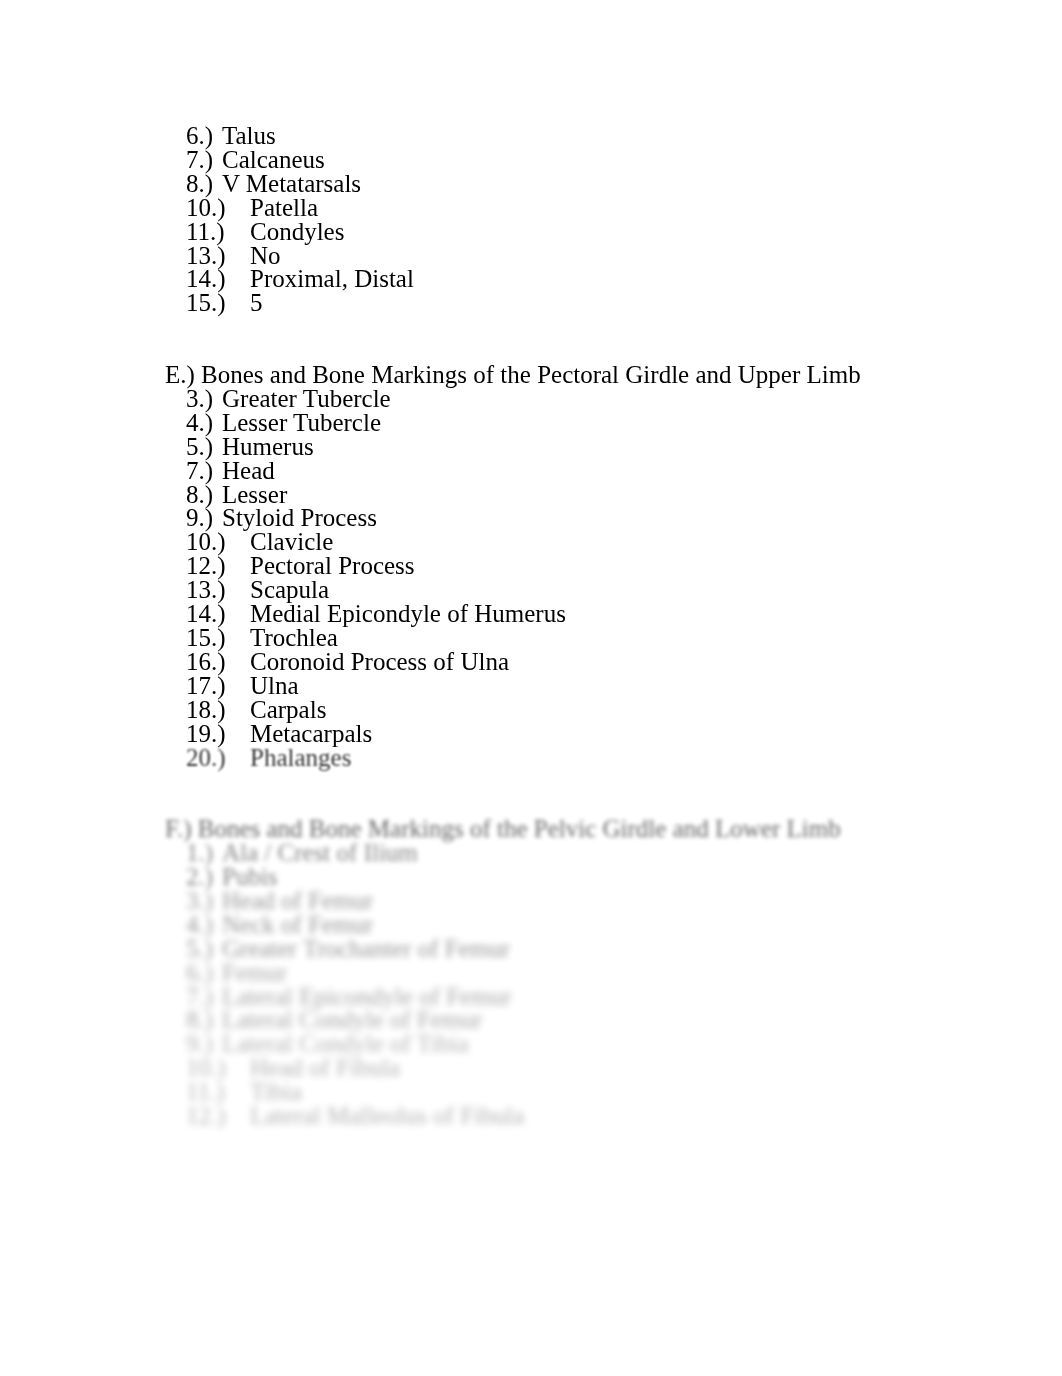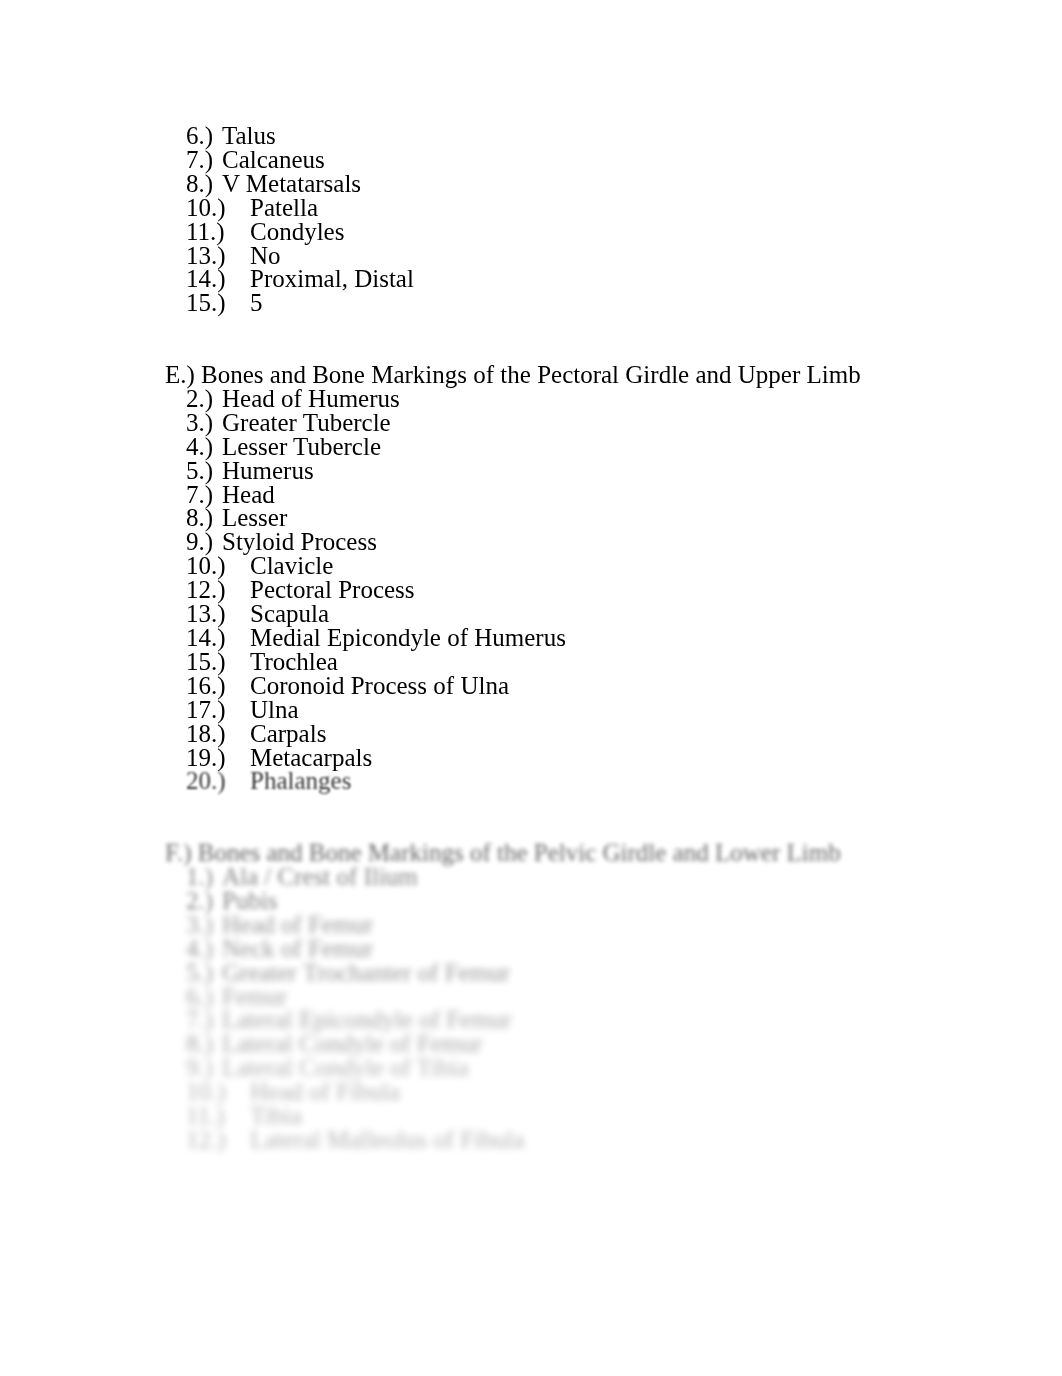--- a/index.html
+++ b/index.html
@@ -105,21 +105,20 @@
       <div class="line list-item wide"><span class="num">14.)</span><span>Proximal, Distal</span></div>
       <div class="line list-item wide"><span class="num">15.)</span><span>5</span></div>
     </div>
 
     <div class="blank-line"></div>
     <div class="blank-line"></div>
 
     <div>
       <div class="line section-heading">E.) Bones and Bone Markings of the Pectoral Girdle and Upper Limb</div>
 
-      <div class="line list-item"><span class="num">2.)</span><span>Head of Humerus</span></div>
       <div class="line list-item"><span class="num">3.)</span><span>Greater Tubercle</span></div>
       <div class="line list-item"><span class="num">4.)</span><span>Lesser Tubercle</span></div>
       <div class="line list-item"><span class="num">5.)</span><span>Humerus</span></div>
       <div class="line list-item"><span class="num">7.)</span><span>Head</span></div>
       <div class="line list-item"><span class="num">8.)</span><span>Lesser</span></div>
       <div class="line list-item"><span class="num">9.)</span><span>Styloid Process</span></div>
       <div class="line list-item wide"><span class="num">10.)</span><span>Clavicle</span></div>
       <div class="line list-item wide"><span class="num">12.)</span><span>Pectoral Process</span></div>
       <div class="line list-item wide"><span class="num">13.)</span><span>Scapula</span></div>
       <div class="line list-item wide"><span class="num">14.)</span><span>Medial Epicondyle of Humerus</span></div>

